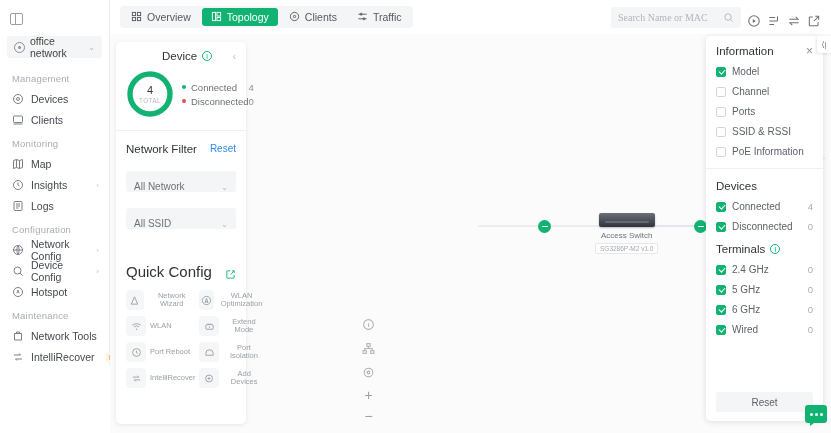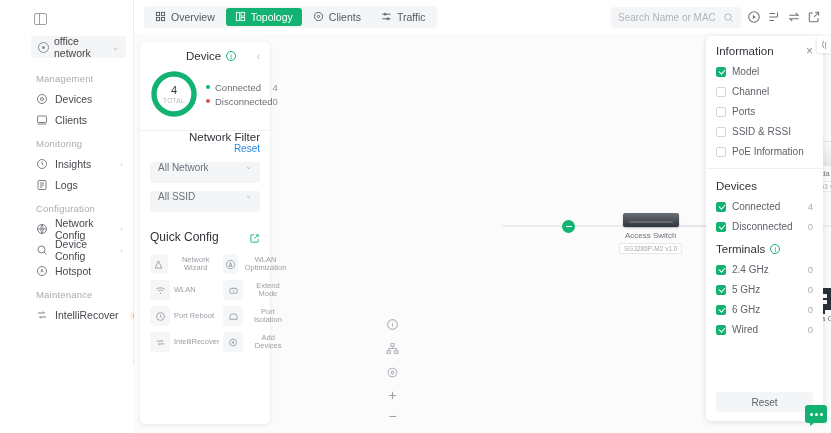--- a/index.html
+++ b/index.html
@@ -10,21 +10,20 @@
     color: #3c3f44;
     background: #ffffff;
   }
   .app { position:relative; width:831px; height:433px; display:flex; }
 
   
   .sidebar {
     width:110px; height:365px; background:#ffffff;
     border-right:1px solid #ebedf0; flex:0 0 110px;
     padding-top:6px;
-    margin-left:24px;
   }
   .collapse-row { height:26px; display:flex; align-items:center; padding:0 10px; }
   .collapse-ico { width:13px; height:12px; border:1.2px solid #9aa0a6; border-radius:2px; position:relative; }
   .collapse-ico:after{ content:""; position:absolute; left:4px; top:-1px; bottom:-1px; width:1.2px; background:#9aa0a6;}
 
   .site-select {
     margin:4px 7px 8px 7px; height:22px; background:#f4f5f7; border-radius:3px;
     display:flex; align-items:center; gap:5px; padding:0 7px; font-size:10.5px; color:#444;
   }
   .site-select .glb { width:11px; height:11px; border:1.2px solid #8a9097; border-radius:50%; position:relative; flex:0 0 11px;}
@@ -52,21 +51,21 @@
 
   .topbar { height:34px; background:#fff; display:flex; align-items:center; padding:0 10px; }
   .tabs { display:flex; background:#f4f5f7; border-radius:4px; padding:2px; gap:2px; }
   .tab {
     display:flex; align-items:center; gap:5px; height:18px; padding:0 9px;
     border-radius:3px; font-size:10.5px; color:#55595f;
   }
   .tab.active { background:#12b372; color:#fff; }
   .tab svg { width:11px; height:11px; }
 
-  .search-wrap { margin-left:auto; display:flex; align-items:center; gap:6px; }
+  .search-wrap { margin-left:auto; display:flex; align-items:flex-end; gap:6px;font-family:Liberation Serif, serif; }
   .search {
     width:130px; height:21px; background:#f4f5f7; border-radius:3px;
     display:flex; align-items:center; padding:0 7px; font-size:10px; color:#b0b5bb;
   }
   .search .mag { margin-left:auto; }
   .search .mag svg { width:11px; height:11px; display:block; }
   .tool-ico { width:14px; height:14px; color:#6c7177; }
   .tool-ico svg { width:14px; height:14px; display:block; }
 
   
@@ -87,29 +86,29 @@
                 align-items:center; justify-content:center; }
   .donut .cen b { font-size:11px; font-weight:400; color:#33373c; line-height:1;}
   .donut .cen span { font-size:6.5px; color:#b5babf; letter-spacing:.3px; margin-top:1px;}
   .legend { flex:1; }
   .leg { display:flex; align-items:center; font-size:9.5px; color:#6a6f75; margin:3px 0; }
   .leg i { width:4px;height:4px;border-radius:50%;margin-right:5px;flex:0 0 4px;}
   .leg .val { margin-left:auto; color:#8d9298; }
 
   .divider { height:1px; background:#eff0f2; margin:12px -10px 0 -10px; }
 
-  .sub-head { display:flex; align-items:flex-end; font-size:11.5px; color:#2f3338;flex-direction:column;}
+  .sub-head { display:flex; align-items:flex-start; margin-top:12px; font-size:11.5px; color:#2f3338;}
   .reset-link { margin-left:auto; font-size:10px; color:#2e8ae6; }
   .sel {
-    margin-top:8px; height:21px; background:#f4f5f7; border-radius:3px;
-    display:flex; align-items:flex-start; padding:0 8px; font-size:10px; color:#6d7279;
+    margin-top:16px; height:21px; background:#f4f5f7; border-radius:3px;
+    display:flex; align-items:flex-end; padding:0 8px; font-size:10px; color:#6d7279;
   }
   .sel .caret { margin-left:auto; color:#b3b8bf; font-size:8px; }
 
-  .qc-head { display:flex; align-items:flex-end; margin-top:18px; font-size:12px; color:#2f3338; }
+  .qc-head { display:flex; align-items:flex-end; margin-top:34px; font-size:15px; color:#2f3338; }
   .qc-edit { margin-left:auto; color:#12b372; }
   .qc-edit svg { width:11px; height:11px; display:block;}
   .qc-grid { display:grid; grid-template-columns:1fr 1fr; gap:6px 4px; margin-top:10px; }
   .qc-item { display:flex; flex-direction:row; align-items:center; gap:4px; }
   .qc-box { width:20px; height:20px; background:#f5f6f8; border-radius:4px;
             display:flex; align-items:center; justify-content:center; color:#9aa0a6;}
   .qc-box svg { width:11px; height:11px; }
   .qc-label { font-size:7.5px; color:#9aa0a6; text-align:center; line-height:1.1; }
 
   
@@ -220,20 +219,29 @@
             <path d="M3 20h18"></path>
           </svg>
         </span>
       <span>Clients</span>
     </div>
 
     <div class="sec-label">Monitoring</div>
     <div class="nav-item">
       <span class="nav-ico">
           <svg viewBox="0 0 24 24" fill="none" stroke="#7b8087" stroke-width="2">
+            <path d="M3 5l6-2 6 2 6-2v16l-6 2-6-2-6 2z"></path>
+            <path d="M9 3v16M15 5v16"></path>
+          </svg>
+        </span>
+      <span>Map</span>
+    </div>
+    <div class="nav-item">
+      <span class="nav-ico">
+          <svg viewBox="0 0 24 24" fill="none" stroke="#7b8087" stroke-width="2">
             <circle cx="12" cy="12" r="9"></circle>
             <path d="M12 7v5l3 2"></path>
           </svg>
         </span>
       <span>Insights</span>
       <span class="chev">›</span>
     </div>
     <div class="nav-item">
       <span class="nav-ico">
           <svg viewBox="0 0 24 24" fill="none" stroke="#7b8087" stroke-width="2">
@@ -270,20 +278,29 @@
           <svg viewBox="0 0 24 24" fill="none" stroke="#7b8087" stroke-width="2">
             <circle cx="12" cy="12" r="9"></circle>
             <path d="M9 14c1.5-2 4.5-2 6 0"></path>
             <circle cx="12" cy="10" r="1.3"></circle>
           </svg>
         </span>
       <span>Hotspot</span>
     </div>
 
     <div class="sec-label">Maintenance</div>
+    <div class="nav-item">
+      <span class="nav-ico">
+          <svg viewBox="0 0 24 24" fill="none" stroke="#7b8087" stroke-width="2">
+            <path d="M5 7h14v13H5z"></path>
+            <path d="M9 7V4h6v3"></path>
+          </svg>
+        </span>
+      <span>Network Tools</span>
+    </div>
     <div class="nav-item">
       <span class="nav-ico">
           <svg viewBox="0 0 24 24" fill="none" stroke="#7b8087" stroke-width="2">
             <path d="M4 8h13l-3-3M20 16H7l3 3"></path>
           </svg>
         </span>
       <span>IntelliRecover</span>
       <span class="beta">BETA</span>
     </div>
   </div>

